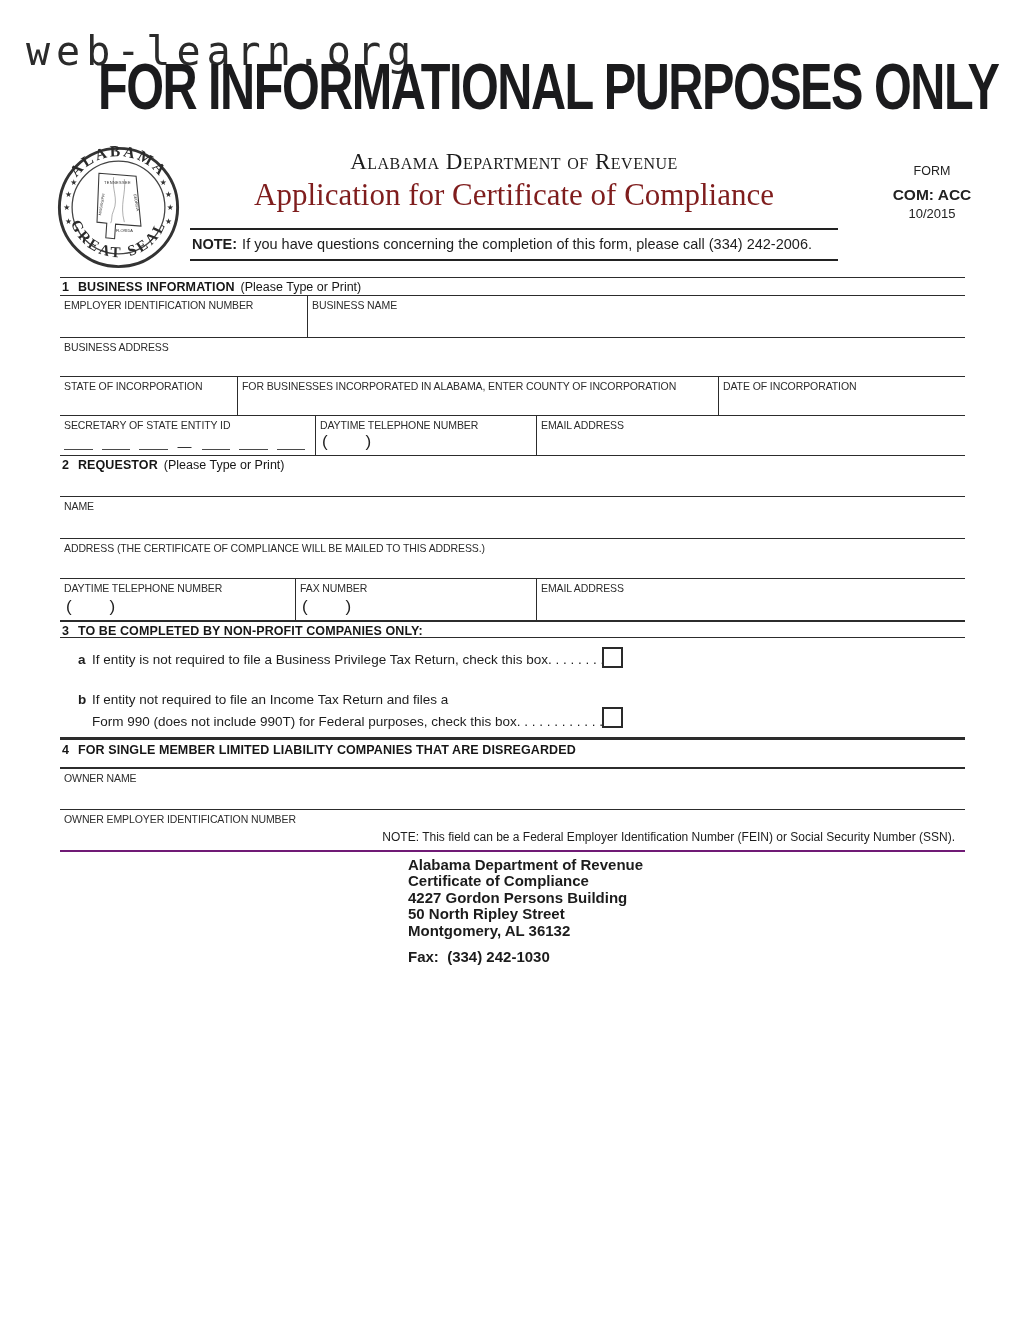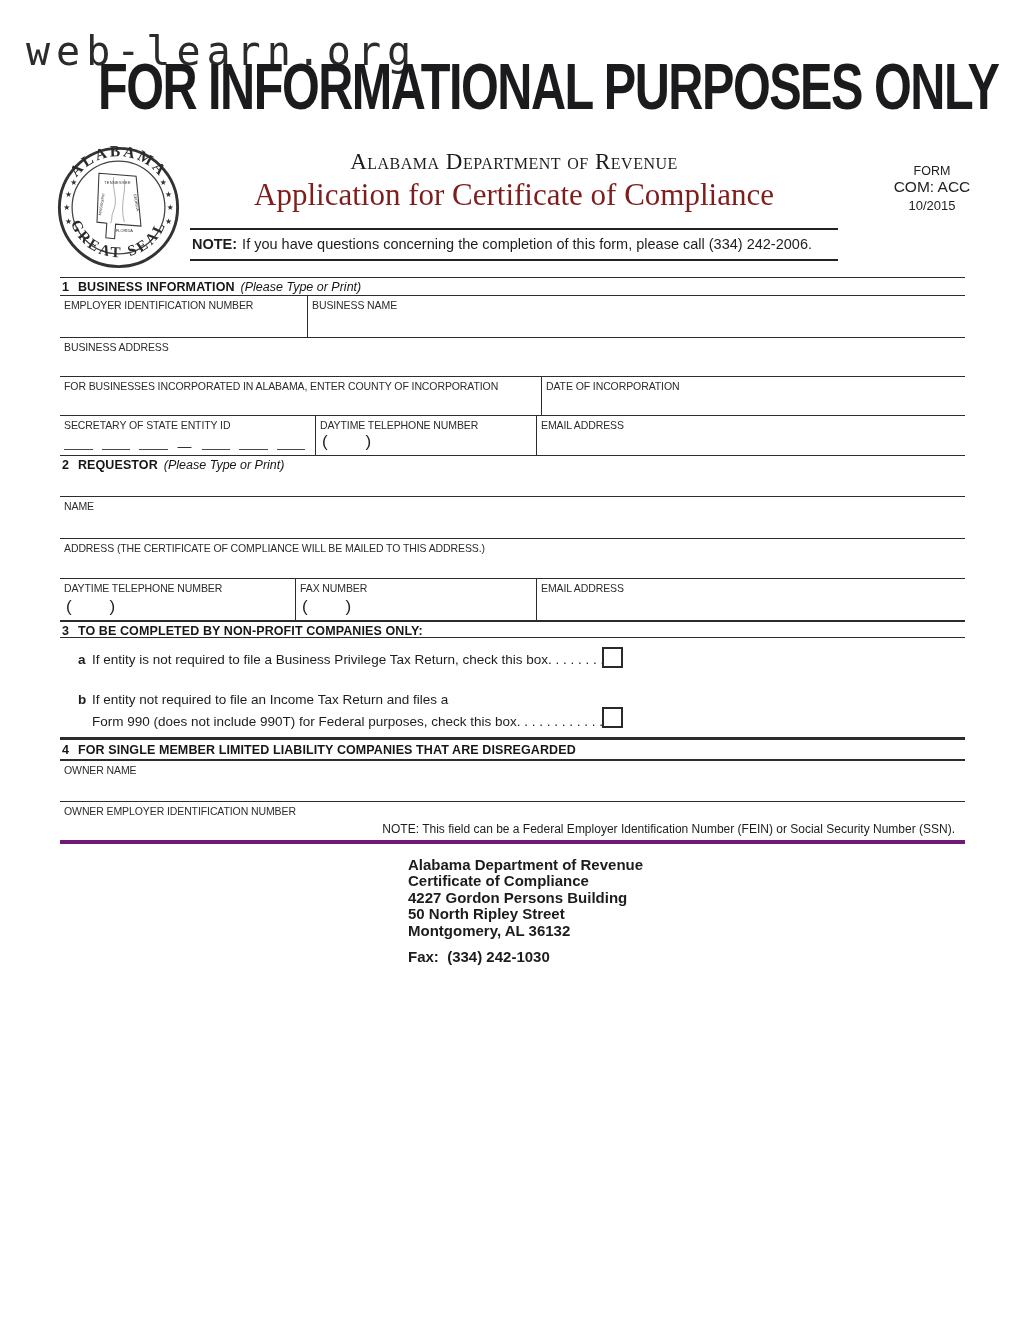--- a/index.html
+++ b/index.html
@@ -28,21 +28,21 @@
   .title-block { position:absolute; left:190px; top:149px; width:648px; text-align:center; }
   .agency {
     font-family:"Liberation Serif", serif; font-variant:small-caps;
     font-size:23px; letter-spacing:0.5px; color:#1c1c1c;
   }
   .doc-title {
     font-family:"Liberation Serif", serif; font-size:31px; color:#7f1d1d; margin-top:2px;
   }
   .form-id { position:absolute; left:877px; top:164px; width:110px; text-align:center; color:#222; }
   .form-id .fi-label { font-size:12.5px; }
-  .form-id .fi-number { font-size:15.5px; font-weight:normal; margin-top:0; }
+  .form-id .fi-number { font-size:15.5px; font-weight:bold; margin-top:8px; }
   .form-id .fi-date { font-size:13px; margin-top:2px; }
 
   .note-bar {
     position:absolute; left:190px; top:228px; width:648px;
     border-top:2px solid #222; border-bottom:2px solid #222;
     padding:6px 2px 7px 2px; font-size:14.5px; color:#1d1d1d; white-space:nowrap;
   }
   .note-bar b { margin-right:5px; }
 
   
@@ -52,21 +52,21 @@
   .cell { position:relative; height:100%; }
   .cell + .cell { border-left:1px solid #2c2c2c; }
   .lbl {
     display:block; padding:3px 4px 0 4px; font-size:10.5px;
     letter-spacing:-0.1px; color:#2c2c2c; white-space:nowrap;
   }
 
   .sec-hd { padding:2px 2px 0 2px; font-size:12.5px; color:#161616; }
   .sec-hd .num { font-weight:bold; margin-right:9px; }
   .sec-hd .ttl { font-weight:bold; letter-spacing:0.1px; }
-  .sec-hd .sub { font-style:italic; margin-left:6px;text-align:right; }
+  .sec-hd .sub { margin-left:6px;text-align:right; }
 
   .paren { position:absolute; left:6px; bottom:3px; font-size:17px; color:#222; white-space:pre; }
 
   .sos-blanks {
     position:absolute; left:4px; right:10px; bottom:5px;
     display:flex; align-items:flex-end; gap:9px;
   }
   .sos-blanks .blank { flex:1; height:11px; border-bottom:1.5px solid #4a4a4a; }
   .sos-blanks .dash { font-size:14px; color:#333; line-height:8px; padding:0 1px; }
 
@@ -82,21 +82,21 @@
   .sec4-note {
     position:absolute; right:10px; top:20px; font-size:12px; color:#1d1d1d; white-space:nowrap;
   }
 
   
   .mailing { position:absolute; left:408px; top:857px; font-size:15px; font-weight:bold;
              color:#1c1c1c; line-height:16.4px; }
   .mailing .fax { margin-top:10px; }
 
   
-  .h18{height:18px;} .h19{height:19px;} .h20{height:24px;}
+  .h18{height:18px;} .h19{height:19px;} .h20{height:32px;}
   .h39{height:39px;} .h40{height:40px;} .h42{height:42px;} .h43{height:43px;}
   .h99{height:99px;}
 </style>
 </head>
 <body>
 
 <div id="page">
 
   <div class="wm-site">web-learn.org</div>
   <div class="wm-banner">FOR INFORMATIONAL PURPOSES ONLY</div>
@@ -163,20 +163,23 @@
       <div class="cell" style="width:658px;">
         <span class="lbl">BUSINESS NAME</span>
       </div>
     </div>
 
     <div class="row h39">
       <span class="lbl">BUSINESS ADDRESS</span>
     </div>
 
     <div class="row h39 cells">
+      <div class="cell" style="width:177px;">
+        <span class="lbl">STATE OF INCORPORATION</span>
+      </div>
       <div class="cell" style="width:481px;">
         <span class="lbl">FOR BUSINESSES INCORPORATED IN ALABAMA, ENTER COUNTY OF INCORPORATION</span>
       </div>
       <div class="cell" style="width:247px;">
         <span class="lbl">DATE OF INCORPORATION</span>
       </div>
     </div>
 
     <div class="row h40 cells">
       <div class="cell" style="width:255px;">
@@ -243,21 +246,21 @@
     </div>
 
     <div class="row h20 sec-hd" style="border-top-width:3px; border-bottom:2px solid #2c2c2c; padding-top:3px;">
       <span class="num">4</span><span class="ttl">FOR SINGLE MEMBER LIMITED LIABILITY COMPANIES THAT ARE DISREGARDED</span>
     </div>
 
     <div class="h40" style="position:relative;">
       <span class="lbl">OWNER NAME</span>
     </div>
 
-    <div class="row h43" style="border-bottom:4px solid #701a75;">
+    <div class="row h43" style="border-bottom:2px solid #701a75;">
       <span class="lbl">OWNER EMPLOYER IDENTIFICATION NUMBER</span>
       <span class="sec4-note">NOTE: This field can be a Federal Employer Identification Number (FEIN) or Social Security Number (SSN).</span>
     </div>
   </div>
 
   <div class="mailing">
     <div>Alabama Department of Revenue</div>
     <div>Certificate of Compliance</div>
     <div>4227 Gordon Persons Building</div>
     <div>50 North Ripley Street</div>

